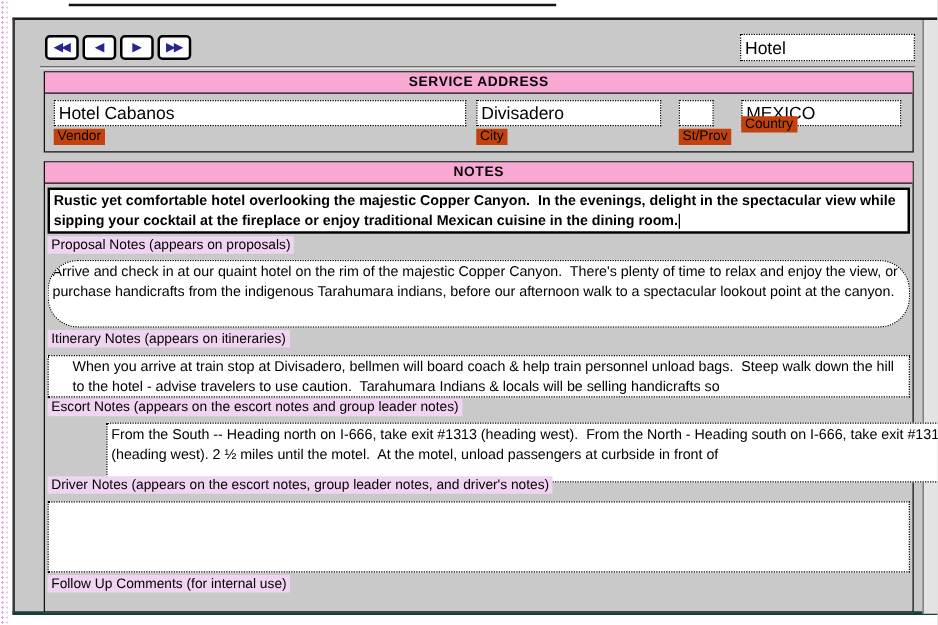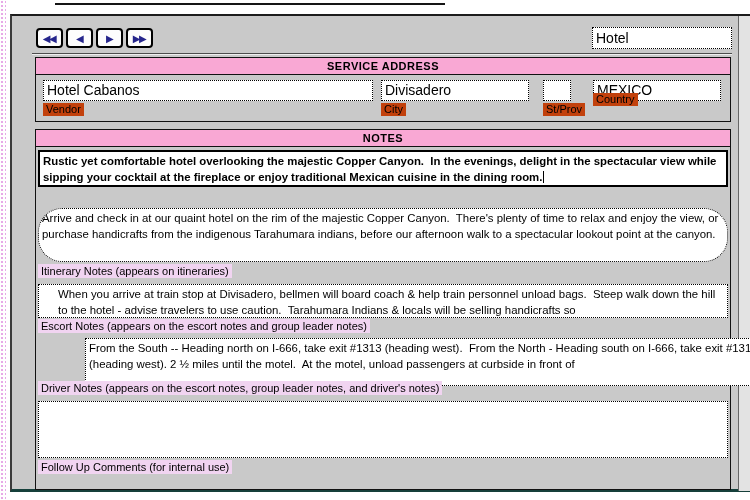--- a/index.html
+++ b/index.html
@@ -157,20 +157,21 @@
       <div class="field-label l-vendor">Vendor</div>
       <div class="field-label l-city">City</div>
       <div class="field-label l-stprov">St/Prov</div>
       <div class="field-label l-country">Country</div>
     </div>
 
     <div class="section-box notes-box">
       <div class="section-header">NOTES</div>
 
       <div class="note-field nf-proposal"><span>Rustic yet comfortable hotel overlooking the majestic Copper Canyon.  In the evenings, delight in the spectacular view while sipping your cocktail at the fireplace or enjoy traditional Mexican cuisine in the dining room.</span><span class="text-cursor"></span></div>
+      <div class="note-label nl-proposal">Proposal Notes (appears on proposals)</div>
 
       <div class="note-field nf-itinerary">Arrive and check in at our quaint hotel on the rim of the majestic Copper Canyon.  There's plenty of time to relax and enjoy the view, or purchase handicrafts from the indigenous Tarahumara indians, before our afternoon walk to a spectacular lookout point at the canyon.</div>
       <div class="note-label nl-itinerary">Itinerary Notes (appears on itineraries)</div>
 
       <div class="note-field nf-escort">When you arrive at train stop at Divisadero, bellmen will board coach &amp; help train personnel unload bags.  Steep walk down the hill to the hotel - advise travelers to use caution.  Tarahumara Indians &amp; locals will be selling handicrafts so</div>
       <div class="note-label nl-escort">Escort Notes (appears on the escort notes and group leader notes)</div>
 
       <div class="note-field nf-driver">From the South -- Heading north on I-666, take exit #1313 (heading west).  From the North - Heading south on I-666, take exit #1313 (heading west). 2 ½ miles until the motel.  At the motel, unload passengers at curbside in front of</div>
       <div class="note-label nl-driver">Driver Notes (appears on the escort notes, group leader notes, and driver's notes)</div>
 

